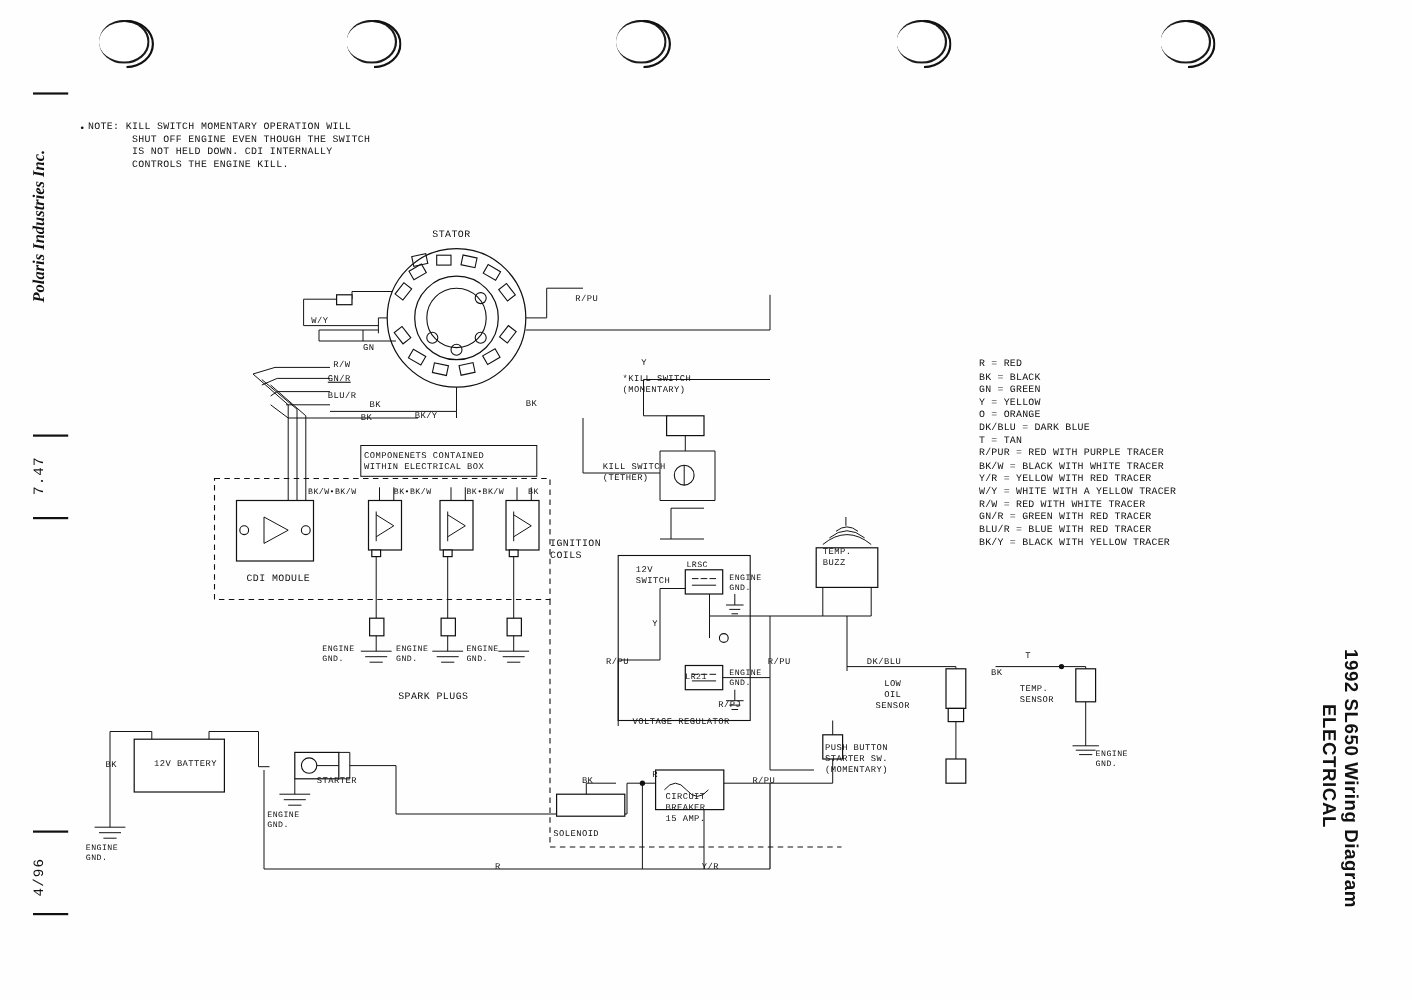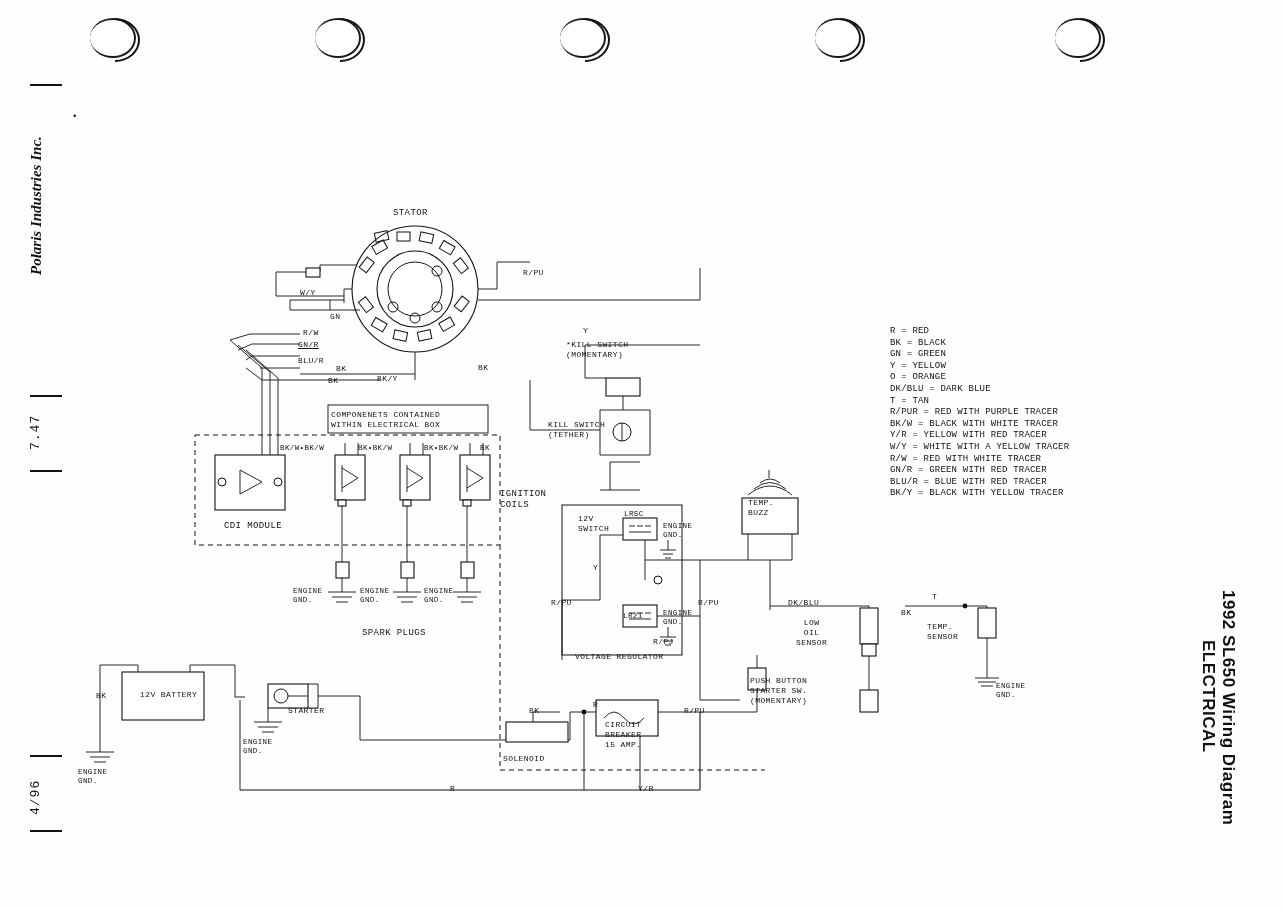--- a/index.html
+++ b/index.html
@@ -62,20 +62,24 @@
   <div class="spine-line" style="left:30px;top:755px;width:32px;height:1.5px;"></div>
   <div class="spine-line" style="left:30px;top:830px;width:32px;height:1.5px;"></div>
 
   <div class="vtext rot-left italic-serif" style="left:28px;top:275px;font-size:15px;">Polaris Industries Inc.</div>
   <div class="vtext rot-left mono" style="left:28px;top:450px;font-size:13px;letter-spacing:1px;">7.47</div>
   <div class="vtext rot-left mono" style="left:28px;top:815px;font-size:13px;letter-spacing:1px;">4/96</div>
 
   <div class="vtext rot-right side-title" style="left:1218px;top:640px;font-size:17px;">ELECTRICAL</div>
   <div class="vtext rot-right side-title" style="left:1238px;top:590px;font-size:17px;">1992 SL650 Wiring Diagram</div>
 
+  <div class="note" style="left:80px;top:110px;width:420px;">NOTE: KILL SWITCH MOMENTARY OPERATION WILL
+       SHUT OFF ENGINE EVEN THOUGH THE SWITCH
+       IS NOT HELD DOWN. CDI INTERNALLY
+       CONTROLS THE ENGINE KILL.</div>
 
   <div class="legend" style="left:890px;top:326px;"><span id="legend-text">R = RED
 BK = BLACK
 GN = GREEN
 Y = YELLOW
 O = ORANGE
 DK/BLU = DARK BLUE
 T = TAN
 R/PUR = RED WITH PURPLE TRACER
 BK/W = BLACK WITH WHITE TRACER
@@ -396,21 +400,21 @@
   <div class="lbl xs" style="left:243px;top:738px;white-space:pre;">ENGINE
 GND.</div>
   <div class="lbl xs" style="left:663px;top:522px;white-space:pre;">ENGINE
 GND.</div>
   <div class="lbl xs" style="left:663px;top:609px;white-space:pre;">ENGINE
 GND.</div>
   <div class="lbl xs" style="left:996px;top:682px;white-space:pre;">ENGINE
 GND.</div>
 
   <div class="lbl sm" style="left:523px;top:268px;">R/PU</div>
-  <div class="lbl sm" style="left:300px;top:288px;">W/Y</div>
+  <div class="lbl sm" style="left:283px;top:288px;">W/Y</div>
   <div class="lbl sm" style="left:330px;top:312px;">GN</div>
   <div class="lbl sm" style="left:303px;top:328px;">R/W</div>
   <div class="lbl sm" style="left:298px;top:340px;text-decoration:underline;">GN/R</div>
   <div class="lbl sm" style="left:298px;top:356px;">BLU/R</div>
   <div class="lbl sm" style="left:336px;top:364px;">BK</div>
   <div class="lbl sm" style="left:328px;top:376px;">BK</div>
   <div class="lbl sm" style="left:377px;top:374px;">BK/Y</div>
   <div class="lbl sm" style="left:478px;top:363px;">BK</div>
   <div class="lbl sm" style="left:583px;top:326px;">Y</div>
   <div class="lbl xs" style="left:280px;top:444px;">BK/W•BK/W</div>

